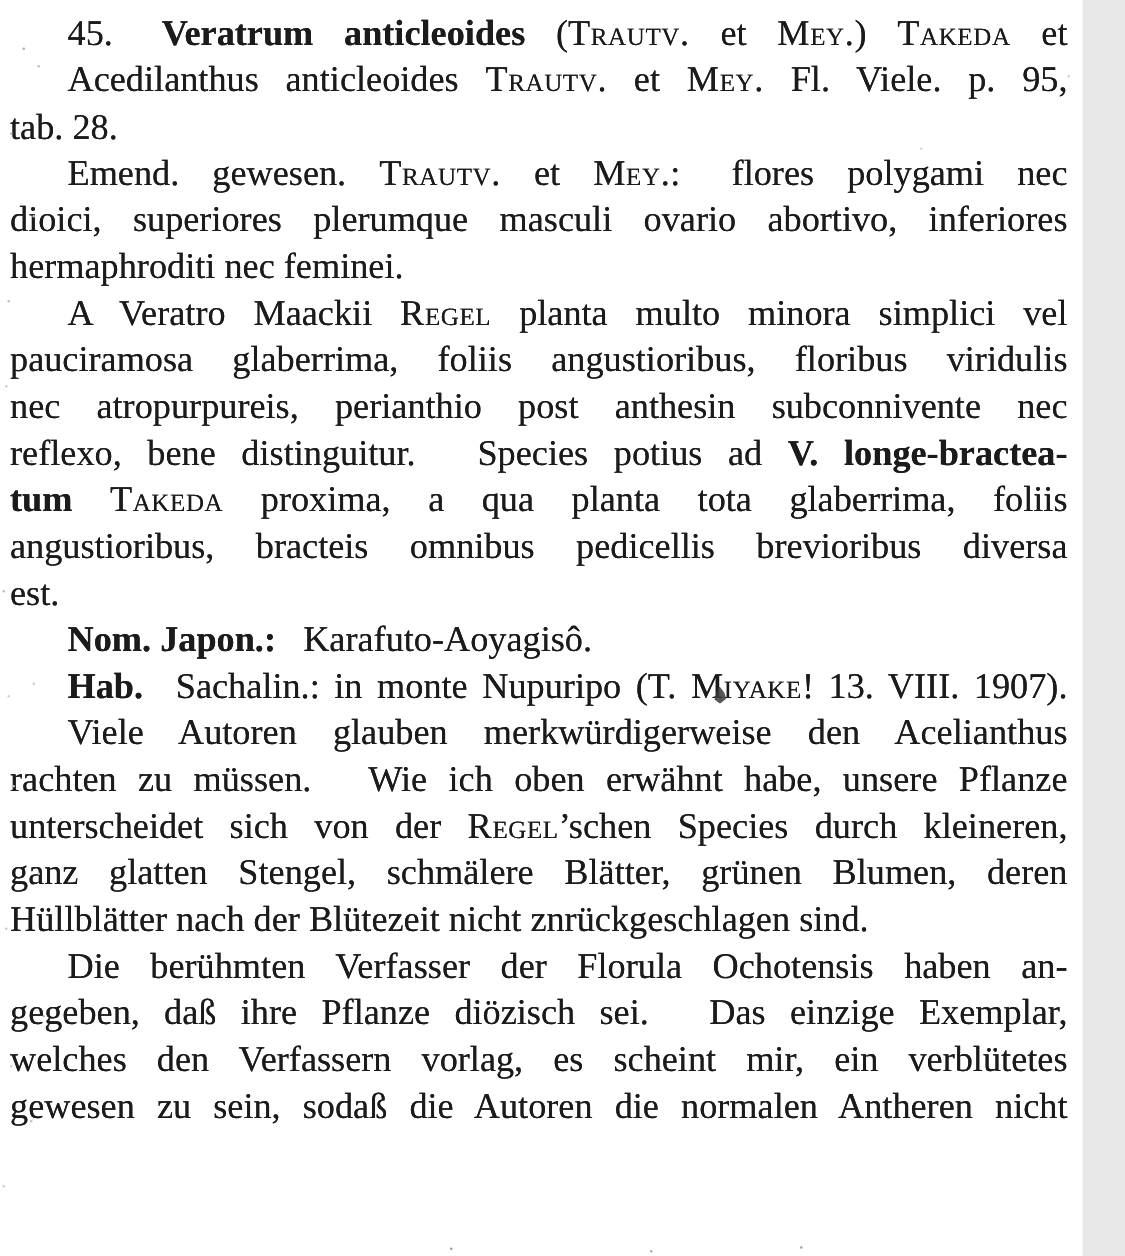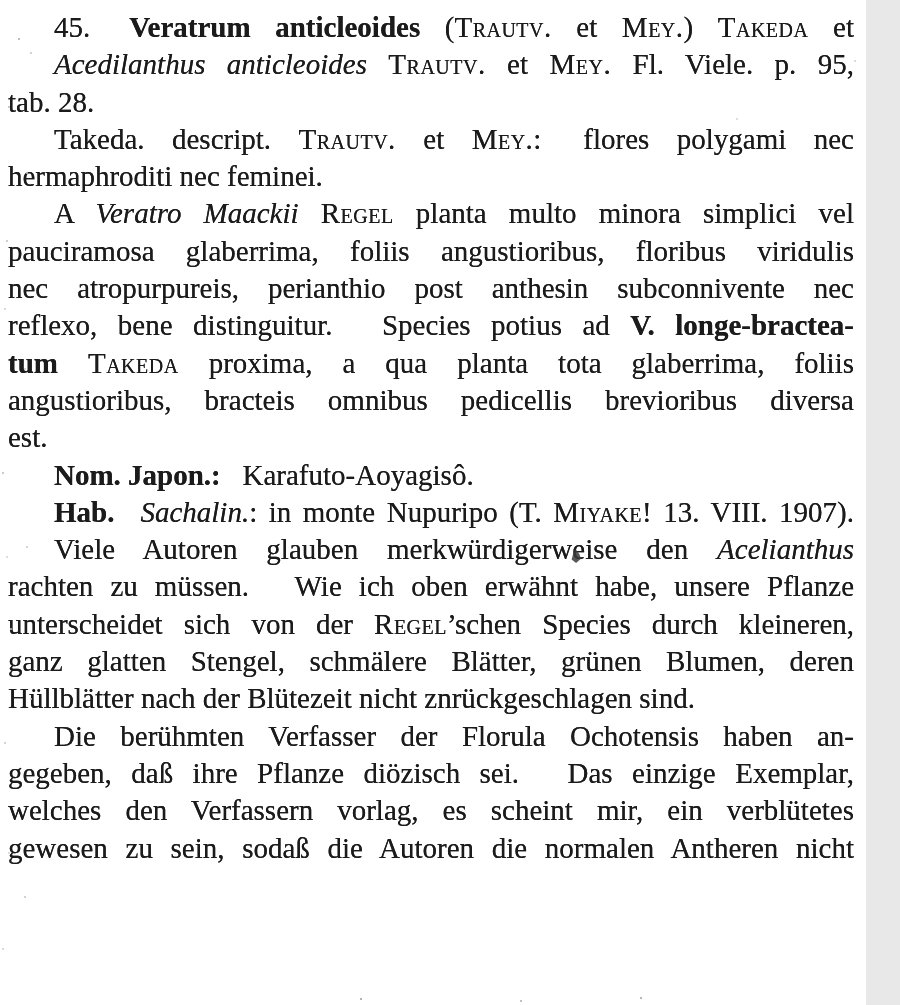--- a/index.html
+++ b/index.html
@@ -14,21 +14,21 @@
     line-height:37.3px;
     padding:9px 12px 0 8px;
     overflow:hidden;
     text-shadow:0 0 0.5px rgba(20,20,20,.9);
   }
   .line{white-space:normal;}
   .line.just{text-align:justify;text-align-last:justify;}
   .line.ind{text-indent:46px;}
   .s-r{font-style:normal;font-weight:400;}
   .s-b{font-weight:700;}
-  .s-i{font-style:italic;}
+  .s-i{}
   .s-bi{font-weight:700;}
   .s-sc{font-variant:small-caps;letter-spacing:.5px;}
   .ink-speck{
     position:absolute;left:570px;top:549px;
     width:11px;height:14px;
     background:#3a3a3a;
     clip-path:polygon(50% 0,85% 35%,100% 70%,55% 100%,15% 75%,30% 30%);
     opacity:.85;
   }
   .noise{
@@ -44,21 +44,22 @@
   }
 </style>
 </head>
 <body>
 
 <div class="page">
   <div id="text-block">
       <div class="line ind just"><span class="s-r">45.  </span><span class="s-b">Veratrum anticleoides</span><span class="s-r"> (</span><span class="s-sc">Trautv.</span><span class="s-r"> et </span><span class="s-sc">Mey.</span><span class="s-r">) </span><span class="s-sc">Takeda</span><span class="s-r"> et</span></div>
       <div class="line ind just"><span class="s-i">Acedilanthus anticleoides </span><span class="s-sc">Trautv.</span><span class="s-r"> et </span><span class="s-sc">Mey.</span><span class="s-r"> Fl. Viele. p. 95,</span></div>
       <div class="line"><span class="s-r">tab. 28.</span></div>
-      <div class="line ind just"><span class="s-r">Takeda. descript. </span><span class="s-sc">Trautv.</span><span class="s-r"> et </span><span class="s-sc">Mey.</span><span class="s-r">:  flores polygami nec</span></div>
+      <div class="line ind just"><span class="s-r">Emend. gewesen. </span><span class="s-sc">Trautv.</span><span class="s-r"> et </span><span class="s-sc">Mey.</span><span class="s-r">:  flores polygami nec</span></div>
+      <div class="line just"><span class="s-r">dioici, superiores plerumque masculi ovario abortivo, inferiores</span></div>
       <div class="line"><span class="s-r">hermaphroditi nec feminei.</span></div>
       <div class="line ind just"><span class="s-r">A </span><span class="s-i">Veratro Maackii </span><span class="s-sc">Regel</span><span class="s-r"> planta multo minora simplici vel</span></div>
       <div class="line just"><span class="s-r">pauciramosa glaberrima, foliis angustioribus, floribus viridulis</span></div>
       <div class="line just"><span class="s-r">nec atropurpureis, perianthio post anthesin subconnivente nec</span></div>
       <div class="line just"><span class="s-r">reflexo, bene distinguitur.   Species potius ad </span><span class="s-bi">V. longe-bractea-</span></div>
       <div class="line just"><span class="s-bi">tum </span><span class="s-sc">Takeda</span><span class="s-r"> proxima, a qua planta tota glaberrima, foliis</span></div>
       <div class="line just"><span class="s-r">angustioribus, bracteis omnibus pedicellis brevioribus diversa</span></div>
       <div class="line"><span class="s-r">est.</span></div>
       <div class="line ind"><span class="s-b">Nom. Japon.:</span><span class="s-r">  Karafuto-Aoyagisô.</span></div>
       <div class="line ind just"><span class="s-b">Hab.</span><span class="s-r">  </span><span class="s-i">Sachalin.</span><span class="s-r">: in monte Nupuripo (T. </span><span class="s-sc">Miyake</span><span class="s-r">! 13. VIII. 1907).</span></div>

